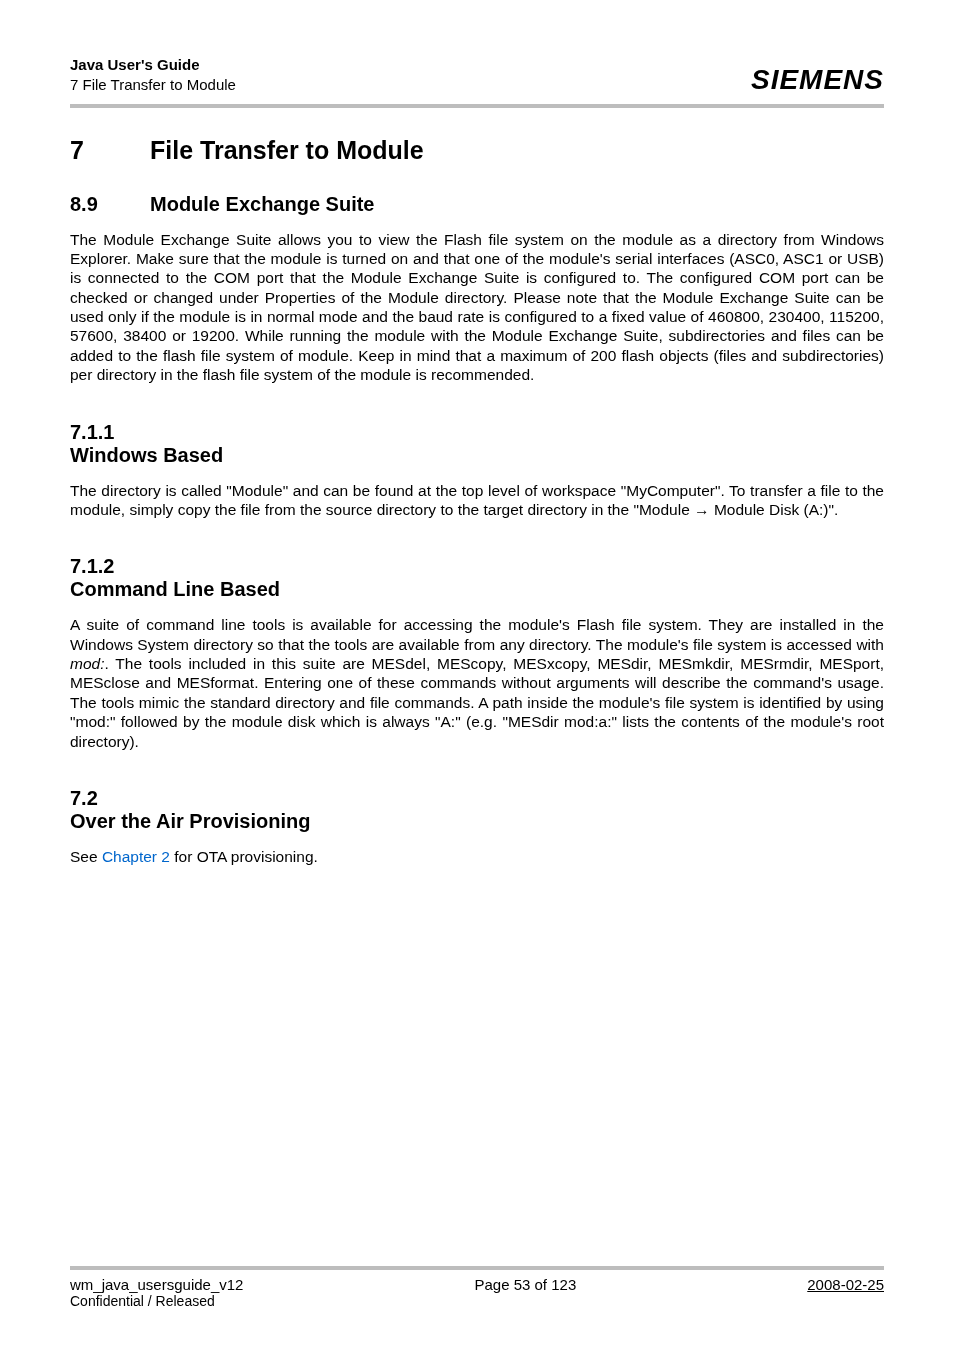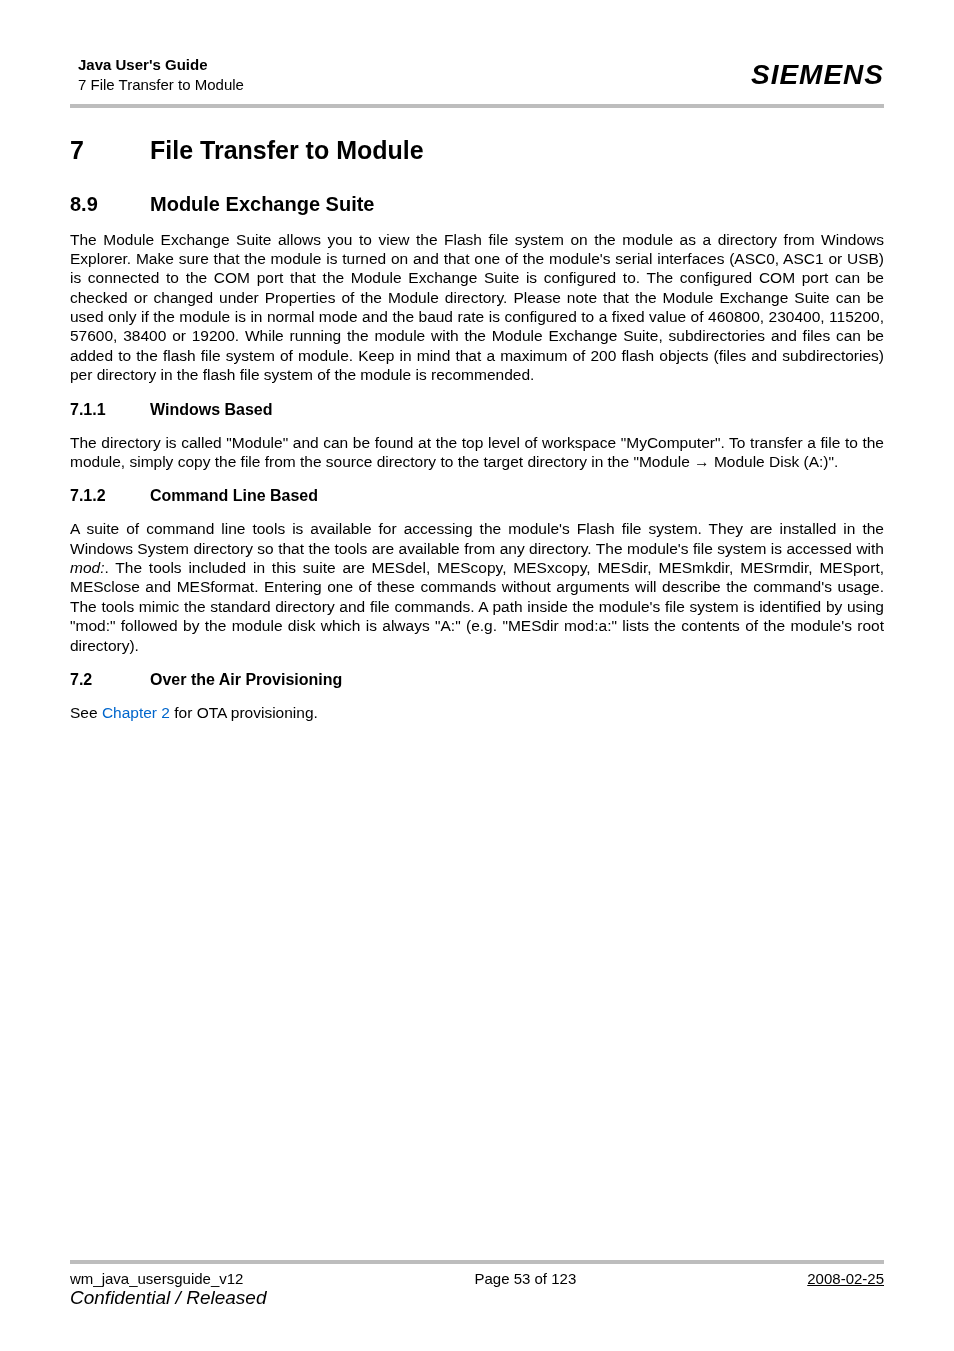--- a/index.html
+++ b/index.html
@@ -1,39 +1,39 @@
 <!DOCTYPE html>
 <html><head>
 <meta charset="utf-8">
 <style>
   * { box-sizing: border-box; margin: 0; padding: 0; }
   html, body { width: 954px; height: 1351px; background: #fff; }
   body { font-family: Arial, Helvetica, sans-serif; color: #000; position: relative; }
   .page { padding: 55px 70px 0 70px; }
-  .header-row { display: flex; justify-content: space-between; align-items: center; margin-left: 8px; }
+  .header-row { display: flex; justify-content: space-between; align-items: flex-end; }
   .header-left { font-size: 15px; line-height: 1.35; }
   .header-left .title { font-weight: bold; }
   .brand { font-weight: 900; font-size: 28px; letter-spacing: 1px; font-family: Arial, sans-serif; font-style: italic; }
   .hr-thick { height: 4px; background: #bdbdbd; margin-top: 8px; margin-bottom: 28px; }
   .chapter-heading { display: flex; font-weight: bold; font-size: 25px; margin-bottom: 28px; }
   .chapter-heading .num { width: 80px; }
   .sec-heading { display: flex; font-weight: bold; font-size: 20px; margin-top: 12px; margin-bottom: 14px; }
   .sec-heading .num { width: 80px; }
-  .subsec-heading { display: flex; font-weight: bold; font-size: 16px; margin-top: 16px; margin-bottom: 14px; }
+  .subsec-heading { display: flex; font-weight: bold; font-size: 20px; margin-top: 36px; margin-bottom: 14px; flex-direction: column; }
   .subsec-heading .num { width: 80px; }
   .para { font-size: 15.5px; line-height: 1.25; text-align: justify; margin-bottom: 8px; }
   .ital { font-style: italic; }
   .link { color: #0066cc; }
   .footer { position: absolute; left: 70px; right: 70px; bottom: 42px; }
   .hr-thin { height: 4px; background: #bdbdbd; margin-bottom: 6px; }
   .footer-row { display: flex; justify-content: space-between; font-size: 15px; gap: 47px; }
   .footer-row .left { text-align: left; }
   .footer-row .center { text-align: center; }
   .footer-row .right { text-align: right; text-decoration: underline; }
-  .footer-line2 { font-size: 19px; font-style: italic; }
+  .footer-line2 { font-size: 14px; }
 </style>
 </head>
 <body>
 
 <div class="page">
   <div class="header-row">
     <div class="header-left">
       <div class="title">Java User's Guide</div>
       <div>7 File Transfer to Module</div>
     </div>

